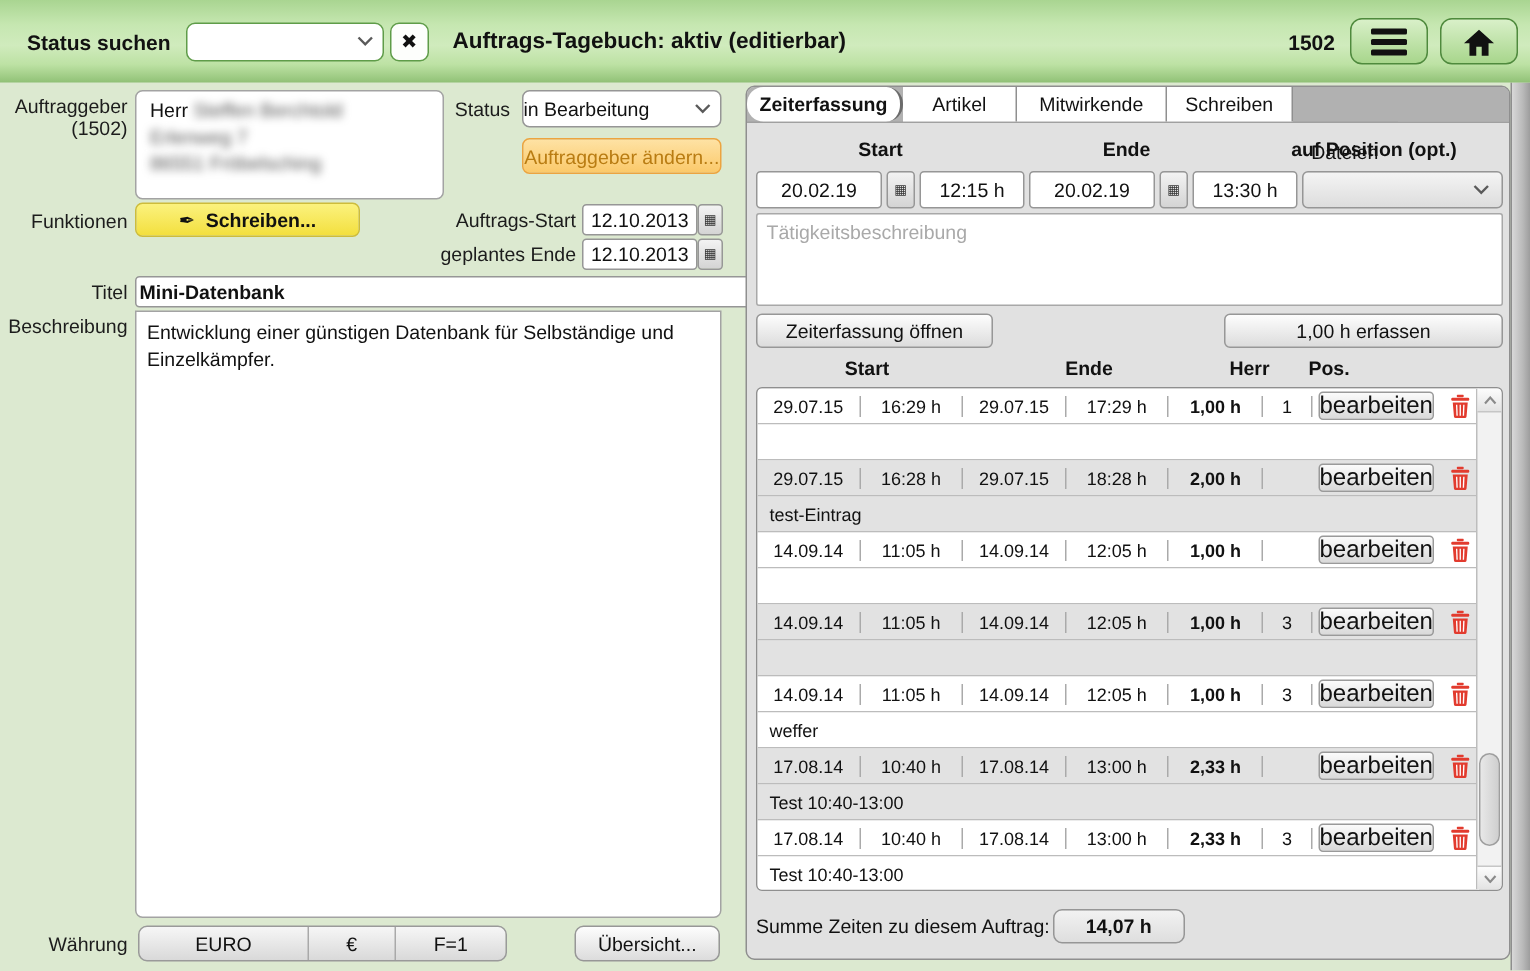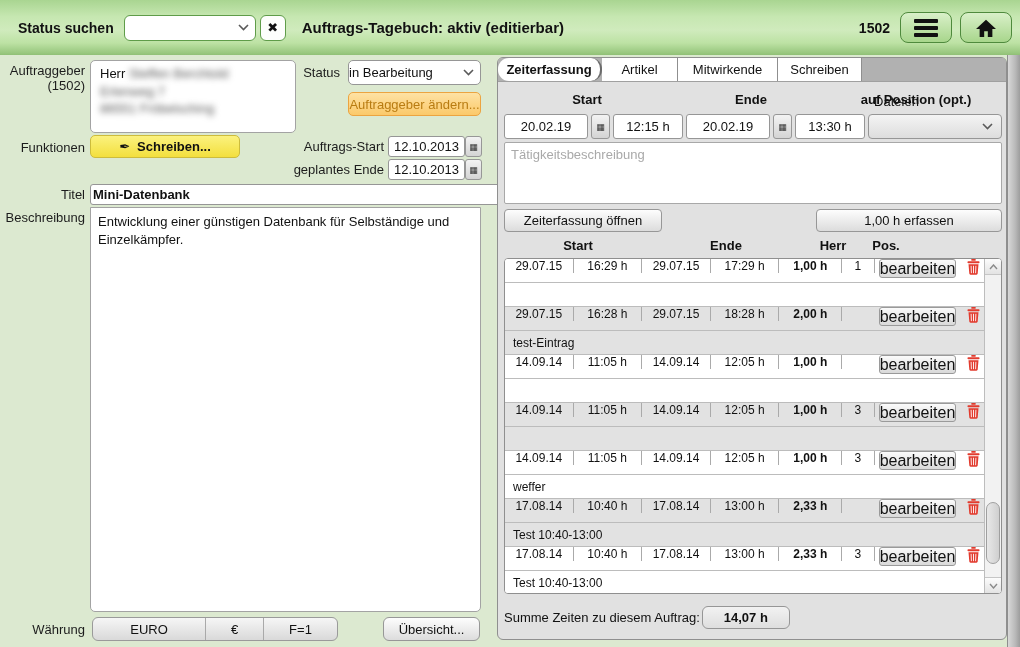--- a/index.html
+++ b/index.html
@@ -95,21 +95,21 @@
   .tbl-head { position:absolute; left:6px; top:156px; width:481px; display:flex; font-weight:bold; font-size:13px; }
   .th-start { width:148px; text-align:center; }
   .th-end { width:148px; text-align:center; }
   .th-dur { width:66px; text-align:center; }
   .th-pos { width:40px; text-align:center; }
 
   .time-table { position:absolute; left:6px; top:176px; width:498px; height:336px; background:#fff;
     border:1px solid #8f8f8f; border-radius:4px; overflow:hidden; }
   .rows { position:absolute; left:0; top:0; width:481px; }
   .row-group.alt .t-entry, .row-group.alt .t-desc { background:#e2e2e2; }
-  .t-entry { display:flex; height:24px; align-items:flex-start; border-bottom:1px solid #bcbcbc; background:#fff; }
+  .t-entry { display:flex; height:24px; align-items:center; border-bottom:1px solid #bcbcbc; background:#fff; }
   .t-cell { display:flex; align-items:center; justify-content:center; font-size:12px; border-right:1px solid #aaaaaa; }
   .c-d1 { width:72px; } .c-t1 { width:72px; } .c-d2 { width:72px; } .c-t2 { width:72px; }
   .c-dur { width:66px; font-weight:bold; } .c-pos { width:34px; }
   .c-edit { flex:1; border-right:none; padding:0 4px; }
   .c-trash { width:27px; border-right:none; }
   .edit-btn { width:100%; height:19px; background:linear-gradient(180deg,#fbfbfb,#d9d9d9);
     border:1px solid #9a9a9a; border-radius:3px; font-size:16px; display:flex; align-items:center; justify-content:center; cursor:pointer; }
   .trash-btn { cursor:pointer; display:flex; align-items:center; justify-content:center; width:100%; height:100%; }
   .t-desc { height:24px; display:flex; align-items:center; font-size:12px; padding-left:8px;
     border-bottom:1px solid #bcbcbc; background:#fff; }

